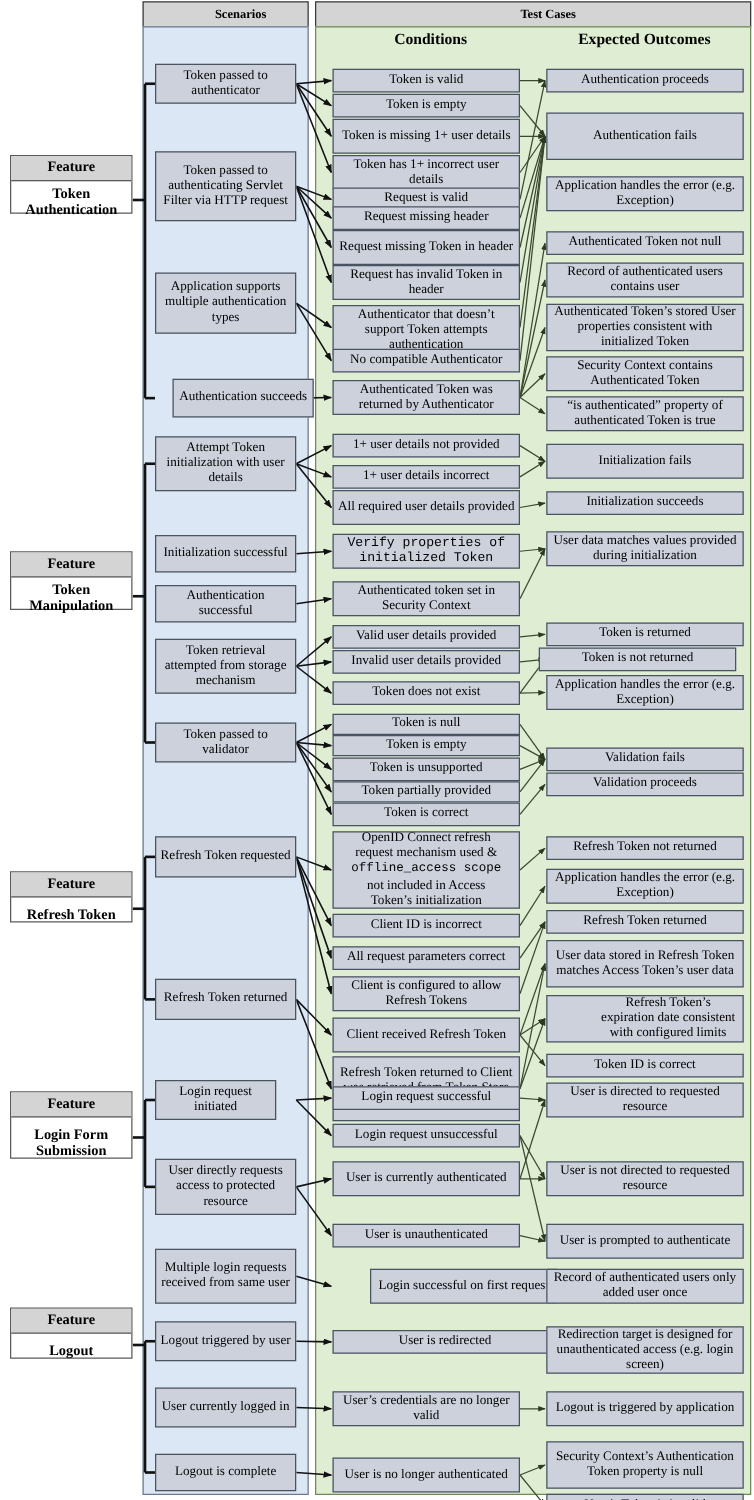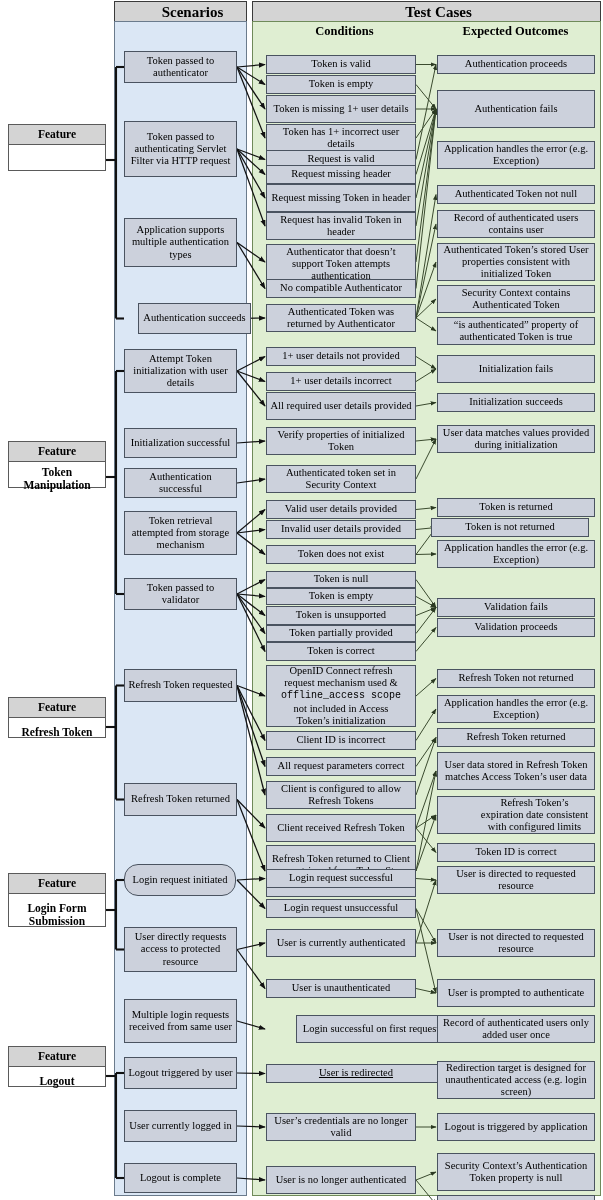--- a/index.html
+++ b/index.html
@@ -10,21 +10,21 @@
 
   
   .panel{position:absolute;box-sizing:border-box;}
   .panel-scenarios{left:114px;top:21px;width:133px;height:1175px;
       background:#dbe7f5;border:1.6px solid #6b7b8c;}
   .panel-testcases{left:252px;top:21px;width:349px;height:1175px;
       background:#dfeed2;border:1.6px solid #6f8a5a;}
 
   .hdr{position:absolute;box-sizing:border-box;background:#d4d4d4;
        border:1.4px solid #3a3a3a;text-align:center;font-weight:bold;
-       font-size:15px;line-height:20px;color:#000;padding-left:24px;}
+       font-size:10px;line-height:20px;color:#000;padding-left:24px;}
   .hdr-scenarios{left:114px;top:1px;width:133px;height:21px;}
   .hdr-testcases{left:252px;top:1px;width:349px;height:21px;}
 
   .subhdr{position:absolute;text-align:center;font-weight:bold;
           font-size:12.5px;color:#000;}
 
   
   .feature{position:absolute;box-sizing:border-box;left:8px;width:98px;
            border:1.3px solid #5a5a5a;background:#ffffff;}
   .feature .f-title{background:#d4d4d4;border-bottom:1.3px solid #5a5a5a;
@@ -179,20 +179,21 @@
         <path d="M416,1073.5 L436,1080" marker-end="url(#ah2)"></path>
         <path d="M416,1127 L436,1127" marker-end="url(#ah2)"></path>
         <path d="M416,1180 L436,1172" marker-end="url(#ah2)"></path>
         <path d="M416,1180 L436,1204.5" marker-end="url(#ah2)"></path>
       </g>
   </svg>
 
   <div id="nodes">
       <div class="feature" style="top: 124px; height: 47px;">
         <div class="f-title">Feature</div>
+        <div class="f-name" style="height: 28px;">Token Authentication</div>
       </div>
       <div class="feature" style="top: 441px; height: 47px;">
         <div class="f-title">Feature</div>
         <div class="f-name" style="height: 28px;">Token Manipulation</div>
       </div>
       <div class="feature" style="top: 697px; height: 41px;">
         <div class="f-title">Feature</div>
         <div class="f-name" style="height: 22px;">Refresh Token</div>
       </div>
       <div class="feature" style="top: 873px; height: 54px;">
@@ -229,21 +230,21 @@
       </div>
       <div class="node" style="left: 124px; top: 578px; width: 113px; height: 32px;">
         <span>Token passed to validator</span>
       </div>
       <div class="node" style="left: 124px; top: 669px; width: 113px; height: 33px;">
         <span>Refresh Token requested</span>
       </div>
       <div class="node" style="left: 124px; top: 783px; width: 113px; height: 33px;">
         <span>Refresh Token returned</span>
       </div>
-      <div class="node" style="left: 124px; top: 864px; width: 112px; height: 32px; border-radius: 14px;">
+      <div class="node" style="left: 124px; top: 864px; width: 97px; height: 32px;">
         <span>Login request initiated</span>
       </div>
       <div class="node" style="left: 124px; top: 927px; width: 113px; height: 45px;">
         <span>User directly requests access to protected resource</span>
       </div>
       <div class="node" style="left: 124px; top: 999px; width: 113px; height: 44px;">
         <span>Multiple login requests received from same user</span>
       </div>
       <div class="node" style="left: 124px; top: 1057px; width: 113px; height: 32px;">
         <span>Logout triggered by user</span>
@@ -289,21 +290,21 @@
       </div>
       <div class="node" style="left: 266px; top: 347px; width: 150px; height: 19px;">
         <span>1+ user details not provided</span>
       </div>
       <div class="node" style="left: 266px; top: 372px; width: 150px; height: 19px;">
         <span>1+ user details incorrect</span>
       </div>
       <div class="node" style="left: 266px; top: 392px; width: 150px; height: 28px;">
         <span>All required user details provided</span>
       </div>
-      <div class="node" style="left: 266px; top: 427px; width: 150px; height: 28px;">
+      <div class="node" style="left: 266px; top: 427px; width: 150px; height: 28px; font-family: Liberation Mono, monospace;">
         <span>Verify properties of initialized Token</span>
       </div>
       <div class="node" style="left: 266px; top: 465px; width: 150px; height: 28px;">
         <span>Authenticated token set in Security Context</span>
       </div>
       <div class="node" style="left: 266px; top: 500px; width: 150px; height: 19px;">
         <span>Valid user details provided</span>
       </div>
       <div class="node" style="left: 266px; top: 520px; width: 150px; height: 19px;">
         <span>Invalid user details provided</span>
@@ -352,21 +353,21 @@
       </div>
       <div class="node" style="left: 266px; top: 929px; width: 150px; height: 28px;">
         <span>User is currently authenticated</span>
       </div>
       <div class="node" style="left: 266px; top: 979px; width: 150px; height: 19px;">
         <span>User is unauthenticated</span>
       </div>
       <div class="node" style="left: 266px; top: 1015px; width: 150px; height: 28px; margin-left: 30px;">
         <span>Login successful on first request</span>
       </div>
-      <div class="node" style="left: 266px; top: 1064px; width: 180px; height: 19px; text-decoration: underline;">
+      <div class="node" style="left: 266px; top: 1064px; width: 180px; height: 19px;">
         <span>User is redirected</span>
       </div>
       <div class="node" style="left: 266px; top: 1113px; width: 150px; height: 28px;">
         <span>User’s credentials are no longer valid</span>
       </div>
       <div class="node" style="left: 266px; top: 1166px; width: 150px; height: 28px;">
         <span>User is no longer authenticated</span>
       </div>
       <div class="node" style="left: 437px; top: 55px; width: 158px; height: 19px;">
         <span>Authentication proceeds</span>

